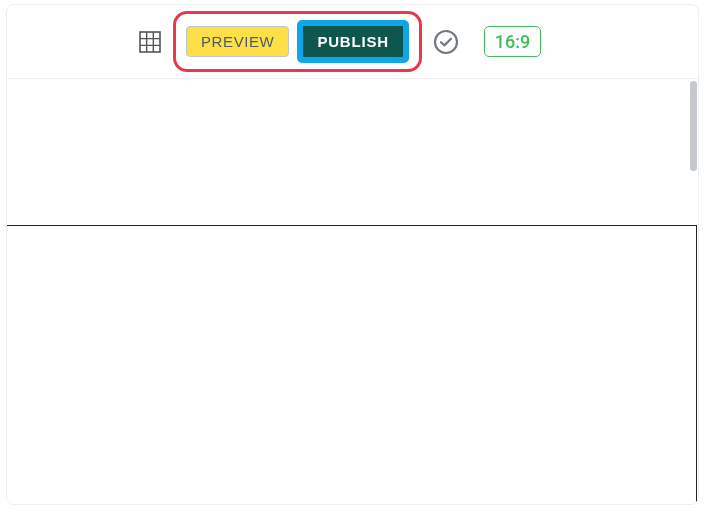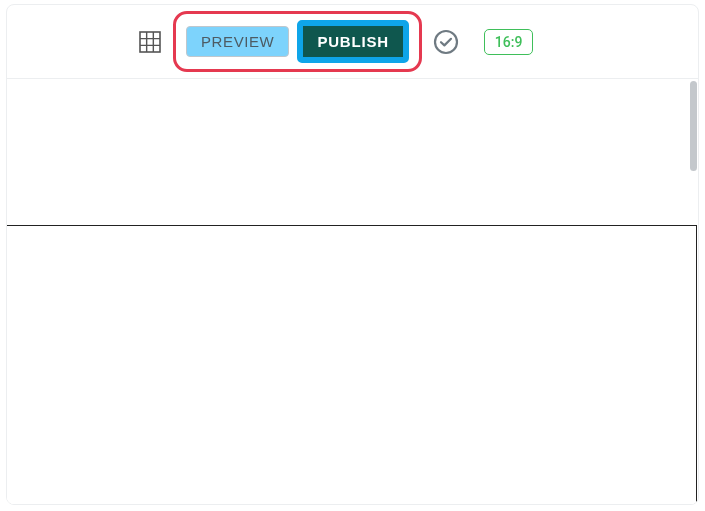--- a/index.html
+++ b/index.html
@@ -50,21 +50,21 @@
     }
     .highlight-group {
       display: flex;
       align-items: center;
       gap: 8px;
       border: 3px solid #e53950;
       border-radius: 14px;
       padding: 6px 10px;
     }
     .preview-btn {
-      background: #7dd3fc;
+      background: #fde047;
       border: 1px solid #bfc7cd;
       color: #4d5b63;
       font-size: 15px;
       font-weight: 400;
       letter-spacing: 0.6px;
       padding: 6px 14px;
       border-radius: 4px;
       cursor: pointer;
     }
     .publish-btn {
@@ -95,21 +95,21 @@
       fill: none;
       stroke: #6f7a82;
       stroke-width: 2.2;
       stroke-linecap: round;
       stroke-linejoin: round;
     }
     .aspect-badge {
       border: 1.5px solid #3fbf5a;
       color: #3fbf5a;
       background: #fff;
-      font-size: 14px;
+      font-size: 18px;
       font-weight: 500;
       padding: 4px 10px;
       border-radius: 5px;
       margin-left: 14px;
       cursor: pointer;
     }
     .canvas-area {
       position: absolute;
       top: 74px;
       left: 0;

